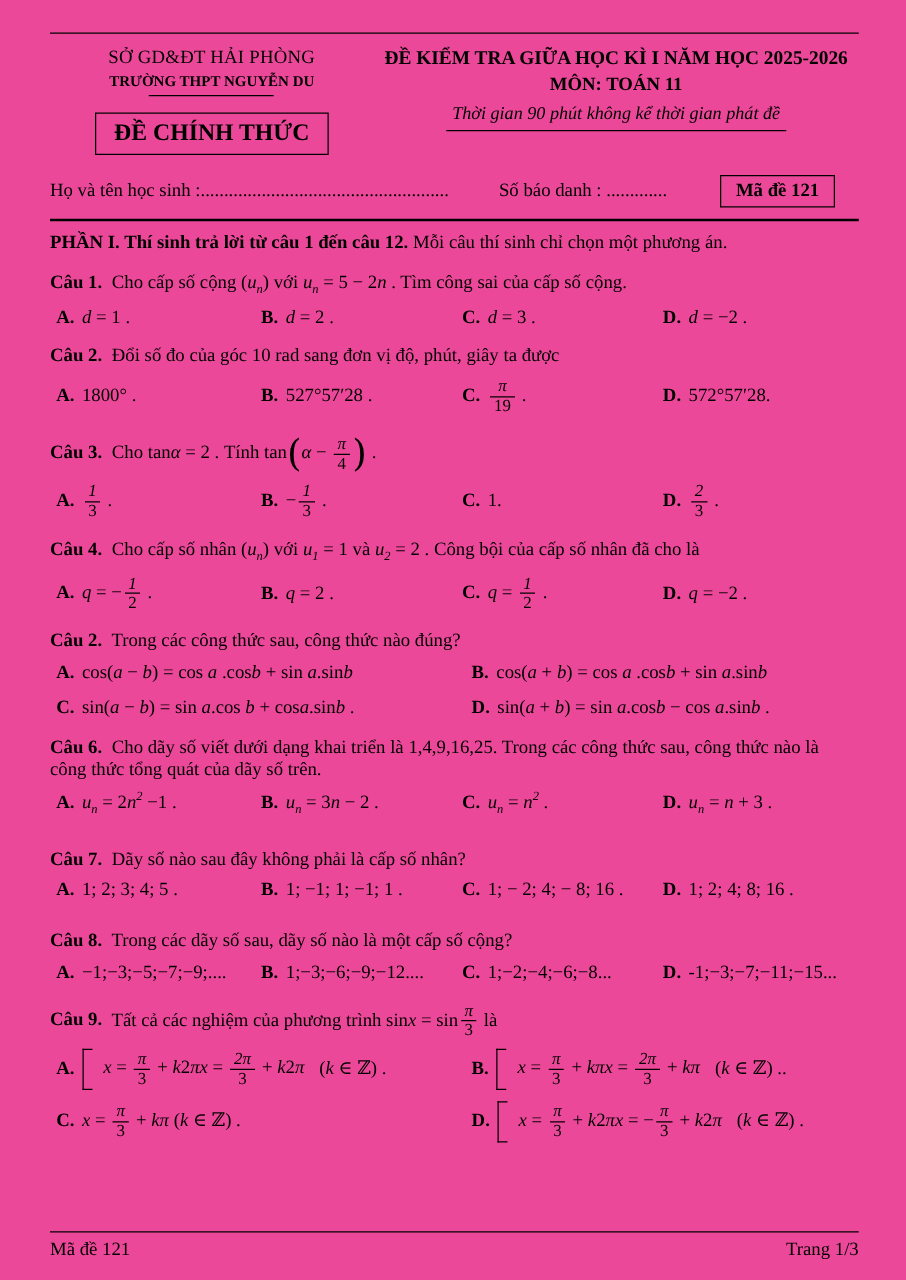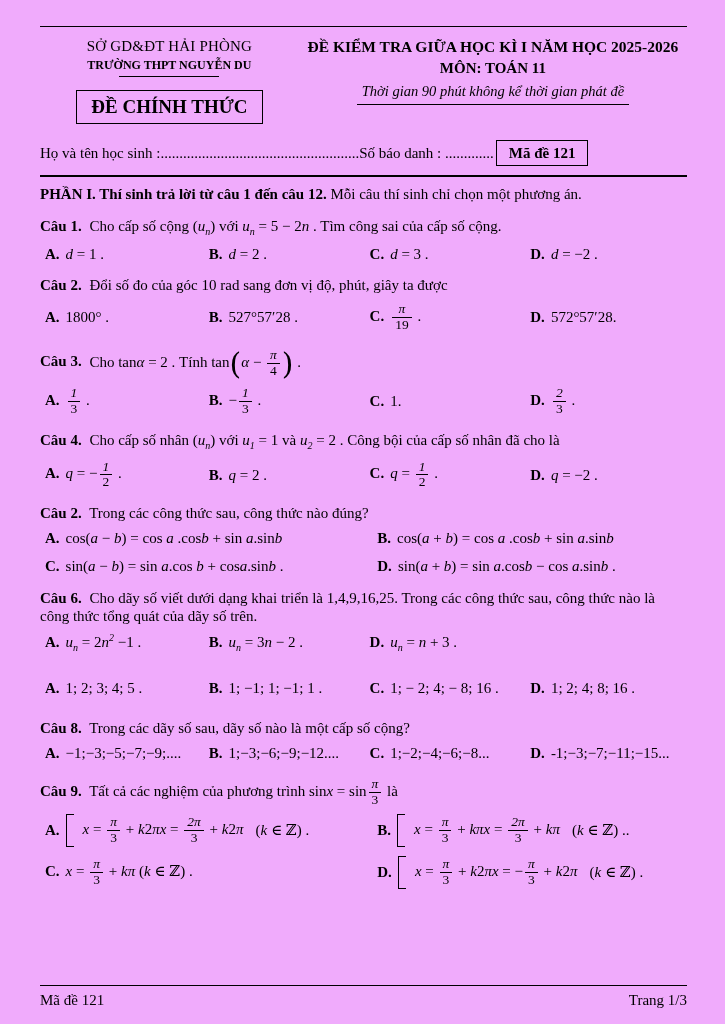--- a/index.html
+++ b/index.html
@@ -1,35 +1,35 @@
 <!DOCTYPE html>
 <html><head>
 <meta charset="utf-8">
 <style>
   html,body{margin:0;padding:0;background:#888;}
   .page{
     width:725px;height:1024px;box-sizing:border-box;position:relative;
-    margin:0 auto;background:#f0abfc;color:#000;
+    margin:0 auto;background:#ec4899;color:#000;
     font-family:"Liberation Serif","DejaVu Serif",serif;
     font-size:15px;line-height:1.25;padding:20px 38px 0 40px;overflow:hidden;
   }
   .top-rule{border-top:1.3px solid #000;margin:6px 0 10px;}
   .header{display:flex;}
   .header-left{width:40%;text-align:center;}
   .header-right{width:60%;text-align:center;}
   .hl1{font-size:15px;letter-spacing:.2px;}
   .hl2{font-weight:bold;font-size:12px;margin-top:2px;}
   .under-short{width:100px;border-top:1.2px solid #000;margin:3px auto 0;}
   .official-box{display:inline-block;border:1.6px solid #000;font-weight:bold;
     padding:4px 14px;margin-top:13px;font-size:19px;}
   .hr1{font-weight:bold;font-size:15.5px;}
   .hr2{font-weight:bold;font-size:15px;margin-top:3px;}
   .hr3{font-style:italic;font-size:14.5px;margin-top:4px;}
   .under-long{width:272px;border-top:1.2px solid #000;margin:4px auto 0;}
-  .student-row{display:flex;align-items:center;margin-top:16px;font-size:15px;white-space:nowrap;}
+  .student-row{display:flex;align-items:center;margin-top:16px;font-size:15px;white-space:nowrap;gap:40px;}
   .student-row .dots{overflow:hidden;}
   .code-box{border:1.6px solid #000;font-weight:bold;padding:3px 12px;margin-left:2px;flex:none;}
   .divider{border-top:2.4px solid #000;margin:9px 0 8px;}
   .part-head{margin:2px 0 0;}
   .part-head b{font-size:15px;}
   .question{margin-top:13px;}
   #questions .question:nth-child(7){margin-top:24px;}
   #questions .question:nth-child(8){margin-top:22px;}
   .qtext{margin:0;}
   .qlabel{font-weight:bold;margin-right:4px;}
@@ -150,24 +150,26 @@
           <div class="opt"><b class="okey">B.</b><span>cos(<i>a</i> + <i>b</i>) = cos <i>a</i> .cos<i>b</i> + sin <i>a</i>.sin<i>b</i></span></div>
           <div class="opt"><b class="okey">C.</b><span>sin(<i>a</i> − <i>b</i>) = sin <i>a</i>.cos <i>b</i> + cos<i>a</i>.sin<i>b</i> .</span></div>
           <div class="opt"><b class="okey">D.</b><span>sin(<i>a</i> + <i>b</i>) = sin <i>a</i>.cos<i>b</i> − cos <i>a</i>.sin<i>b</i> .</span></div>
         </div>
       </div>
       <div class="question">
         <p class="qtext"><b class="qlabel">Câu 6.</b> Cho dãy số viết dưới dạng khai triển là 1,4,9,16,25. Trong các công thức sau, công thức nào là công thức tổng quát của dãy số trên.</p>
         <div class="opts g4">
           <div class="opt"><b class="okey">A.</b><span><i>u</i><sub>n</sub> = 2<i>n</i><sup>2</sup> −1 .</span></div>
           <div class="opt"><b class="okey">B.</b><span><i>u</i><sub>n</sub> = 3<i>n</i> − 2 .</span></div>
+          <div class="opt"><b class="okey">C.</b><span><i>u</i><sub>n</sub> = <i>n</i><sup>2</sup> .</span></div>
           <div class="opt"><b class="okey">D.</b><span><i>u</i><sub>n</sub> = <i>n</i> + 3 .</span></div>
         </div>
       </div>
       <div class="question">
+        <p class="qtext"><b class="qlabel">Câu 7.</b> Dãy số nào sau đây không phải là cấp số nhân?</p>
         <div class="opts g4">
           <div class="opt"><b class="okey">A.</b><span>1; 2; 3; 4; 5 .</span></div>
           <div class="opt"><b class="okey">B.</b><span>1; −1; 1; −1; 1 .</span></div>
           <div class="opt"><b class="okey">C.</b><span>1; − 2; 4; − 8; 16 .</span></div>
           <div class="opt"><b class="okey">D.</b><span>1; 2; 4; 8; 16 .</span></div>
         </div>
       </div>
       <div class="question">
         <p class="qtext"><b class="qlabel">Câu 8.</b> Trong các dãy số sau, dãy số nào là một cấp số cộng?</p>
         <div class="opts g4">

